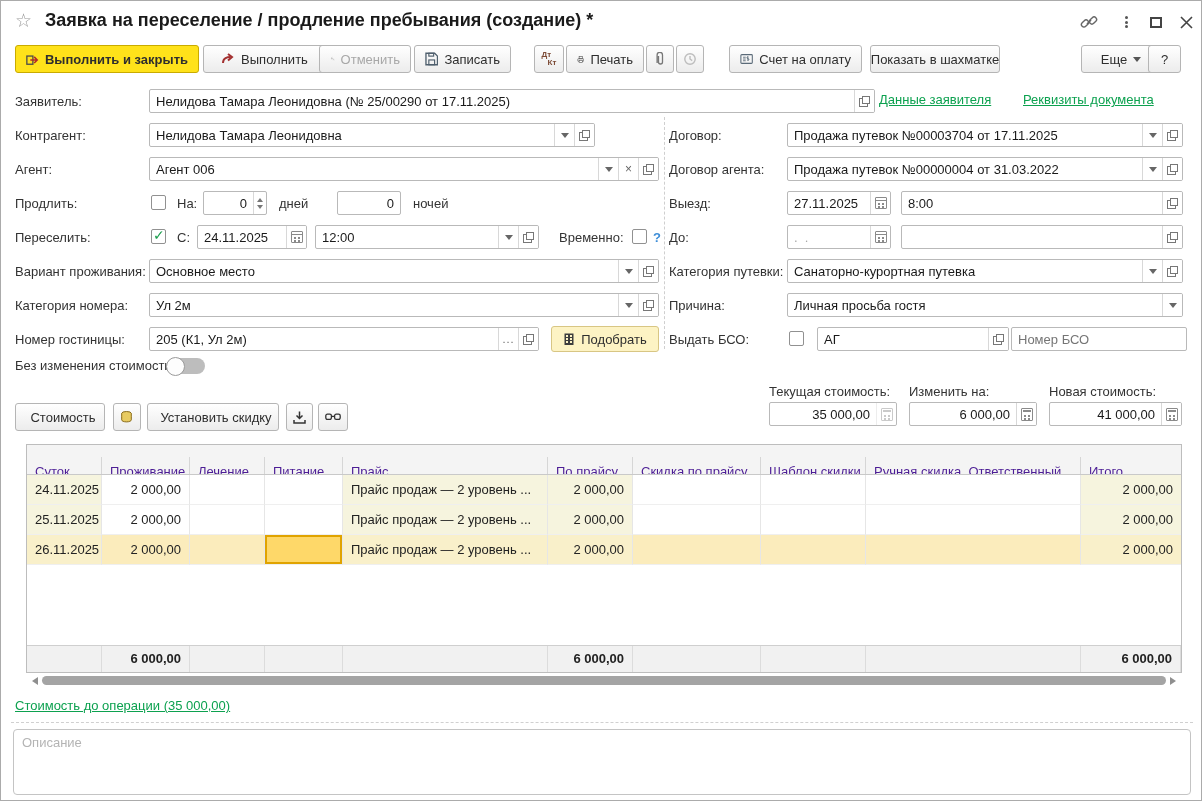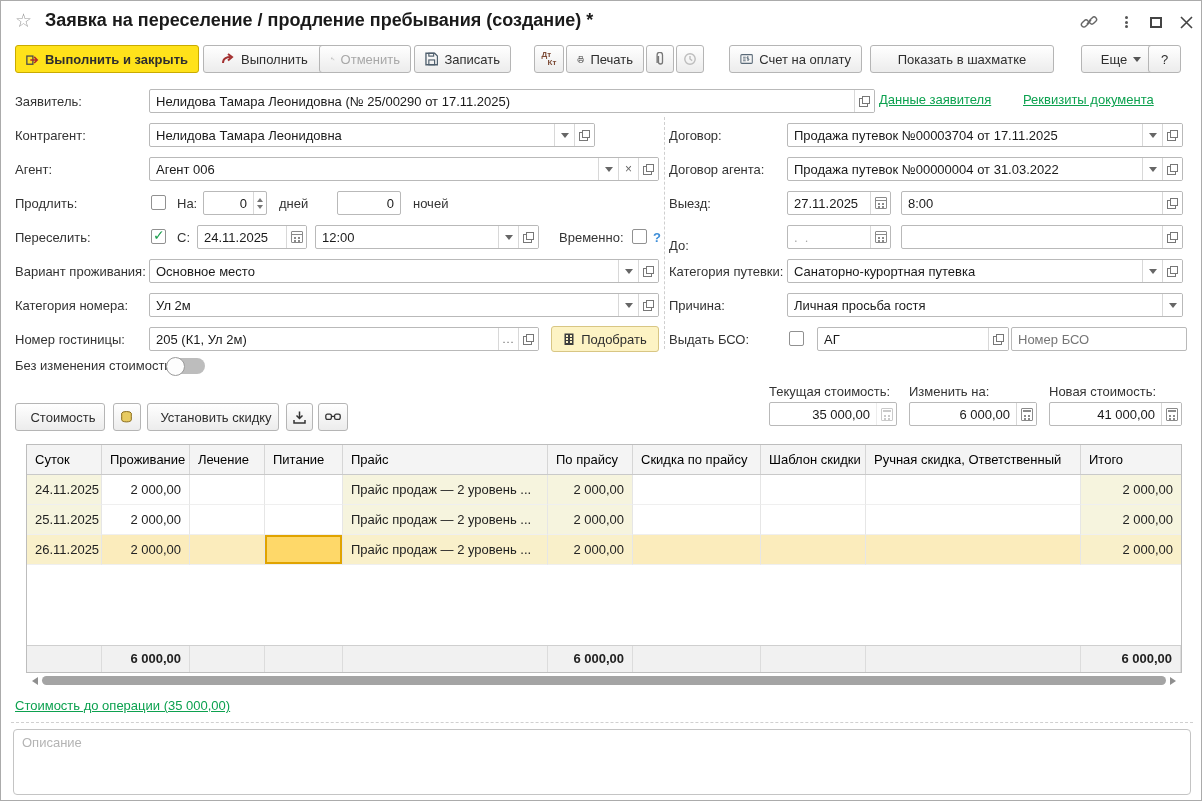--- a/index.html
+++ b/index.html
@@ -45,21 +45,21 @@
   .cb{position:absolute;width:15px;height:15px;border:1px solid #919191;border-radius:2px;background:#fff;cursor:pointer;}
   .cb.checked::after{content:'✓';position:absolute;left:1px;top:-3px;font-size:14px;font-weight:bold;color:#1d9e4f;}
   .toggle{position:absolute;width:38px;height:16px;border-radius:9px;background:#bdbdbd;cursor:pointer;}
   .toggle::after{content:'';position:absolute;left:-1px;top:-1px;width:17px;height:17px;border-radius:50%;background:#fdfdfd;border:1px solid #9a9a9a;}
   .vsep{position:absolute;left:663px;top:116px;height:232px;border-left:1px dashed #cfcfcf;}
   .glink{position:absolute;font-size:13px;color:#0ca14f;text-decoration:underline;cursor:pointer;white-space:nowrap;}
   .qmark{position:absolute;font-size:13px;font-weight:bold;color:#3e8ed8;cursor:pointer;}
   
   .grid{position:absolute;left:25px;top:443px;width:1156px;height:229px;border:1px solid #bdbdbd;background:#fff;display:flex;flex-direction:column;font-size:13px;}
   .thead{display:flex;height:30px;background:#f4f4f4;border-bottom:1px solid #c9c9c9;}
-  .th{padding:0 8px;line-height:29px;color:#000000;border-right:1px solid #d6d6d6;overflow:hidden;white-space:nowrap;cursor:pointer;}
+  .th{padding:0 8px;line-height:29px;color:#4c1d95;border-right:1px solid #d6d6d6;overflow:hidden;white-space:nowrap;cursor:pointer;margin-top:12px;}
   .th:last-child{border-right:0;}
   .tbody{display:flex;flex-direction:column;}
   .tr{display:flex;height:30px;}
   .td{padding:0 8px;line-height:29px;color:#222;border-right:1px solid #e6e6e6;border-bottom:1px solid #efefef;overflow:hidden;white-space:nowrap;cursor:pointer;}
   .td:last-child{border-right:0;}
   .ar{text-align:right;}
   .tint{background:#f6f4de;}
   .sel{background:#fbecbc;}
   .selt{background:#f9f0ca;}
   .focus{background:#fed869;box-shadow:inset 0 0 0 2px #e0a300;}
@@ -162,21 +162,21 @@
           <path d="M7 4 V7 L9.2 8.6" stroke="#bdbdbd" stroke-width="1.4" fill="none"></path>
         </svg>
     </div>
     <div class="btn" style="left:728px;width:133px;">
       <svg width="15" height="12" viewBox="0 0 15 12">
           <rect x="1" y="1" width="13" height="10" rx="1" stroke="#5a6a78" stroke-width="1.2" fill="none"></rect>
           <path d="M3.5 4 h3 M3.5 6 h3 M3.5 8 h3 M9 3.5 c-1.5 0 -1.5 2 0 2 s1.5 2 0 2 M9 2.8 v5.5" stroke="#5a6a78" stroke-width="1" fill="none"></path>
         </svg>
       <span>Счет на оплату</span>
     </div>
-    <div class="btn" style="left:869px;width:184px;">
+    <div class="btn" style="left:869px;width:130px;">
       <span>Показать в шахматке</span>
     </div>
     <div class="btn" style="left:1080px;width:80px;">
       <span>Еще</span>
         <span class="tri"></span>
     </div>
     <div class="btn" style="left:1147px;width:33px;">
       <span>?</span>
     </div>
   </div>
@@ -269,21 +269,21 @@
   <div class="fld" style="left:314px;top:224px;width:224px;">
     <input class="fi" readonly="" value="12:00" style="">
     <span class="ib dd"></span>
     <span class="ib">
         <span class="opn"></span>
       </span>
   </div>
   <div class="lab" style="left:558px;top:229px;">Временно:</div>
   <span class="cb" style="left:631px;top:228px;"></span>
   <a class="qmark" style="left:652px;top:229px;">?</a>
-  <div class="lab" style="left:668px;top:229px;margin-top:8px;">До:</div>
+  <div class="lab" style="left:668px;top:229px;">До:</div>
   <div class="fld" style="left:786px;top:224px;width:104px;">
     <input class="fi dim" readonly="" value=".  ." style="">
     <span class="ib">
         <span class="cal"></span>
       </span>
   </div>
   <div class="fld" style="left:900px;top:224px;width:282px;">
     <input class="fi" readonly="" value="" style="">
     <span class="ib">
         <span class="opn"></span>

